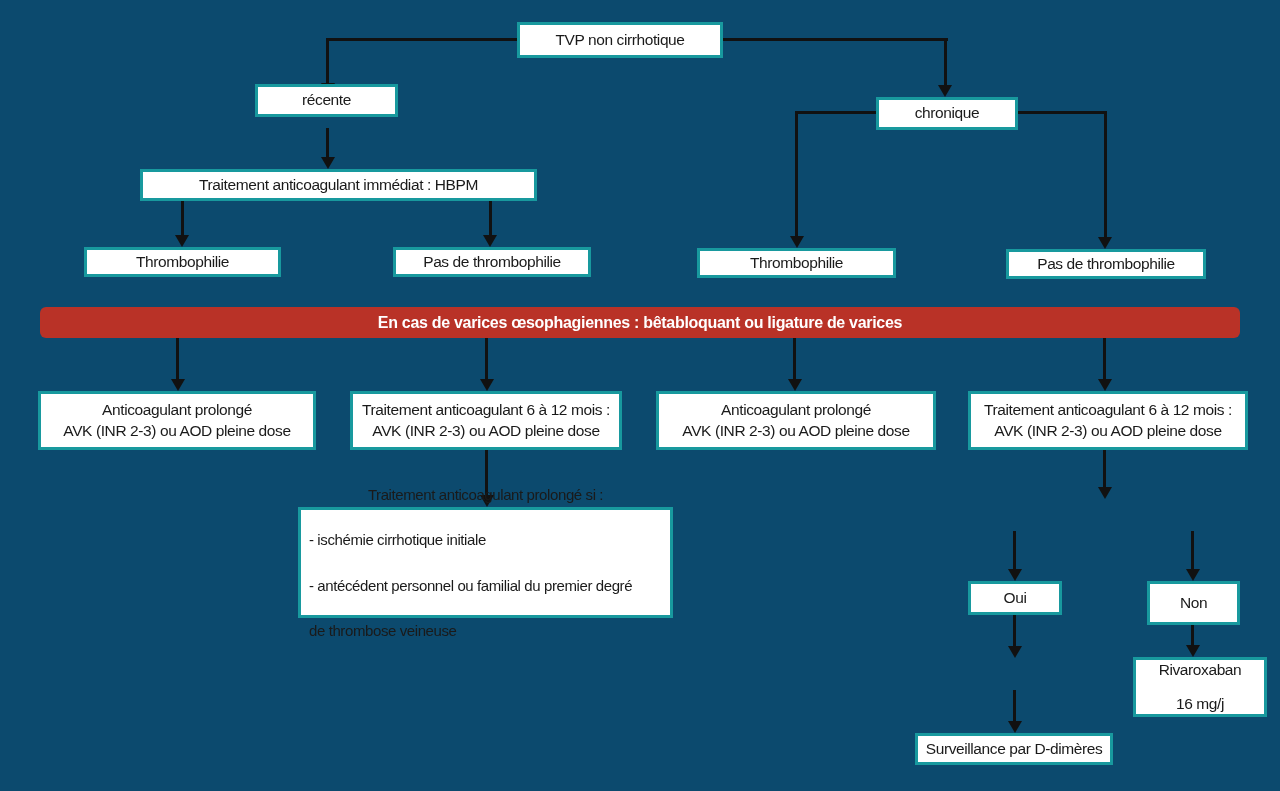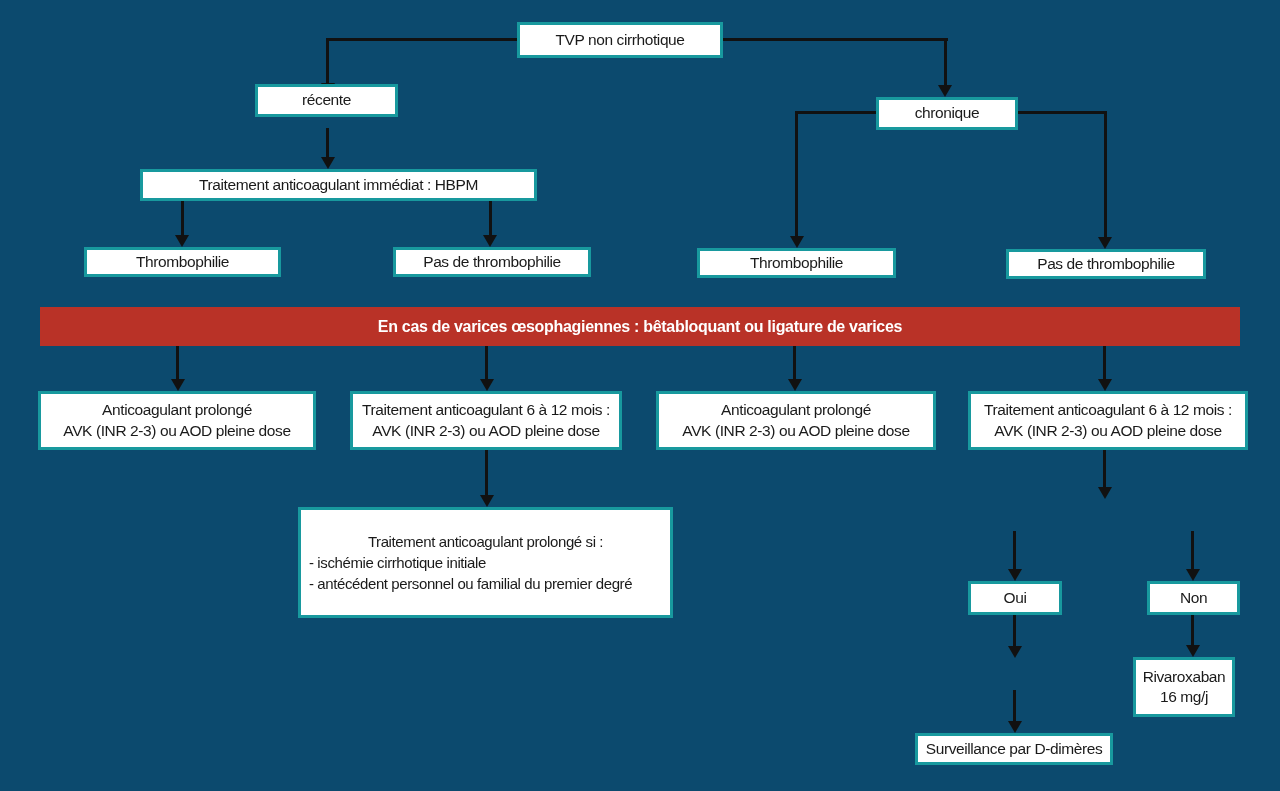--- a/index.html
+++ b/index.html
@@ -53,20 +53,21 @@
     border-left:7px solid transparent;
     border-right:7px solid transparent;
     border-top:12px solid var(--line);
   }
   .longbox{
     align-items:stretch;
     text-align:left;
     padding:6px 8px;
     font-size:15px;
     line-height:1.42;
+    gap:24px;
   }
   .longbox .center{text-align:center;}
 </style>
 </head>
 <body>
 
 <div id="canvas">
 
   <div class="hline" style="left:328px;top:38px;width:190px;"></div>
   <div class="vline" style="left:326px;top:38px;height:46px;"></div>
@@ -146,21 +147,21 @@
   </div>
 
   <div class="node" style="left:697px;top:248px;width:199px;height:30px;">
     <span>Thrombophilie</span>
   </div>
 
   <div class="node" style="left:1006px;top:249px;width:200px;height:30px;">
     <span>Pas de thrombophilie</span>
   </div>
 
-  <div class="banner" style="left:40px;top:307px;width:1200px;height:39px;">
+  <div class="banner" style="left:40px;top:307px;width:1200px;height:31px;border-radius:6px;">
     <span>En cas de varices œsophagiennes : bêtabloquant ou ligature de varices</span>
   </div>
 
   <div class="node" style="left:38px;top:391px;width:278px;height:59px;">
     <span>Anticoagulant prolongé</span>
     <span>AVK (INR 2-3) ou AOD pleine dose</span>
   </div>
 
   <div class="node" style="left:350px;top:391px;width:272px;height:59px;">
     <span>Traitement anticoagulant 6 à 12 mois :</span>
@@ -174,33 +175,34 @@
 
   <div class="node" style="left:968px;top:391px;width:280px;height:59px;">
     <span>Traitement anticoagulant 6 à 12 mois :</span>
     <span>AVK (INR 2-3) ou AOD pleine dose</span>
   </div>
 
   <div class="node longbox" style="left:298px;top:507px;width:375px;height:111px;">
     <div class="center">Traitement anticoagulant prolongé si :</div>
     <div>- ischémie cirrhotique initiale</div>
     <div>- antécédent personnel ou familial du premier degré</div>
+    <div>de thrombose veineuse</div>
   </div>
 
 
   <div class="node" style="left:968px;top:581px;width:94px;height:34px;">
     <span>Oui</span>
   </div>
 
-  <div class="node" style="left:1147px;top:581px;width:93px;height:34px;">
+  <div class="node" style="left:1147px;top:581px;width:93px;height:44px;">
     <span>Non</span>
   </div>
 
 
-  <div class="node" style="left:1133px;top:657px;width:102px;height:60px;">
+  <div class="node" style="left:1133px;top:657px;width:134px;height:60px;justify-content:space-between;">
     <span>Rivaroxaban</span>
     <span>16 mg/j</span>
   </div>
 
   <div class="node" style="left:915px;top:733px;width:198px;height:32px;">
     <span>Surveillance par D-dimères</span>
   </div>
 
 </div>
 

